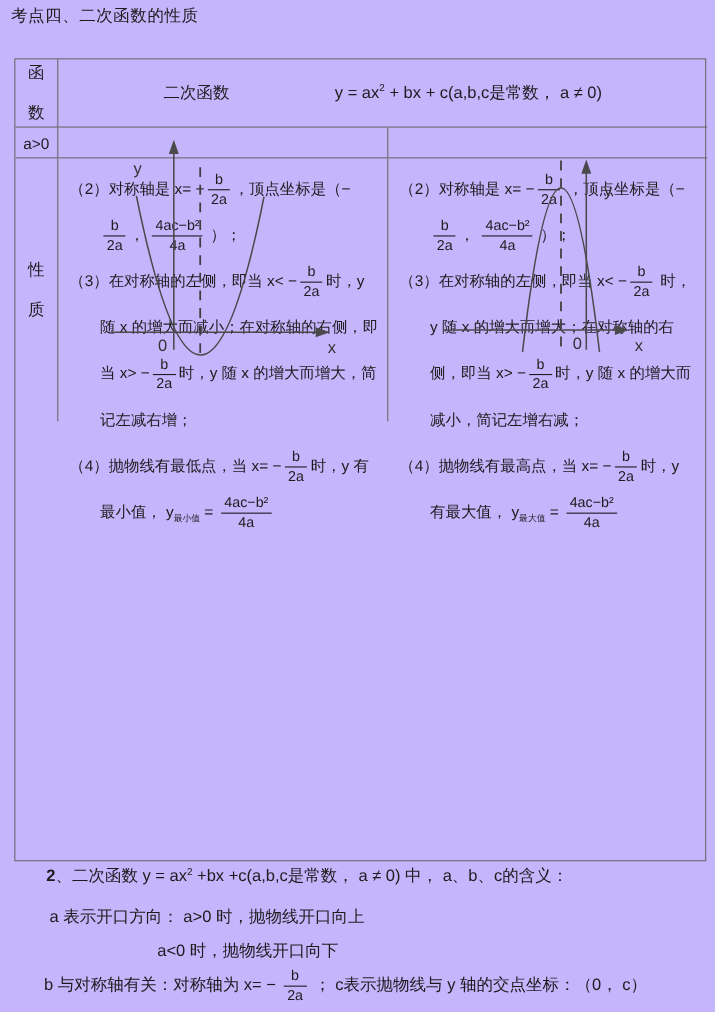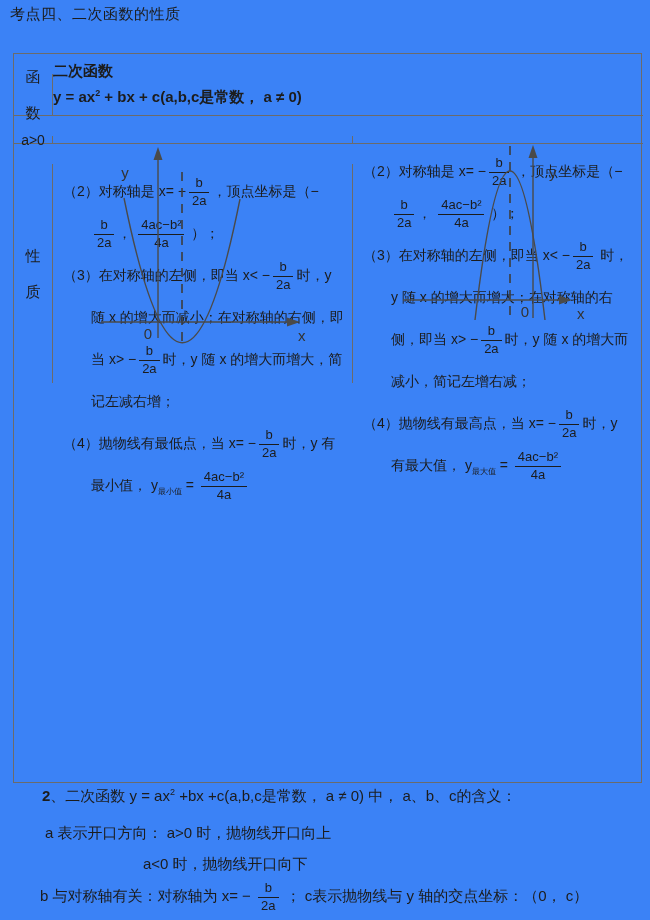--- a/index.html
+++ b/index.html
@@ -1,36 +1,36 @@
 <!DOCTYPE html>
 <html><head>
 <meta charset="utf-8">
 <style>
   html,body{margin:0;padding:0;background:#ffffff;}
   body{font-family:"Liberation Sans","DejaVu Sans",sans-serif;color:#1c1c1c;}
-  .page{position:relative;width:650px;height:920px;background:#3b82f6;overflow:hidden;}
+  .page{position:relative;width:650px;height:920px;background:#c4b5fd;overflow:hidden;}
 
   .doc-title{position:absolute;left:10px;top:5px;font-size:15px;letter-spacing:.5px;}
   .sec1-title{position:absolute;left:42px;top:29px;font-size:15px;}
   .sec1-title b,.b{font-weight:bold;}
 
   
   .tbl{position:absolute;left:13px;top:53px;width:629px;height:730px;
        border:1px solid #6b6b6b;box-sizing:border-box;display:grid;
        grid-template-columns:39px 300px 290px;
        grid-template-rows:62px 28px 239px 1fr;}
   .cell{box-sizing:border-box;}
-  .br{border-right:1px solid #6b6b6b;margin-top:20px;}
+  .br{border-right:1px solid #6b6b6b;}
   .bb{border-bottom:1px solid #6b6b6b;}
 
   .vlabel{display:flex;align-items:center;justify-content:center;font-size:15px;}
   .vlabel span{display:block;width:16px;text-align:center;line-height:2.35;word-break:break-all;}
 
-  .func-cell{grid-column:2/4;display:flex;flex-direction:column;
-             justify-content:space-evenly;font-size:15px;padding:2px 0;font-weight:bold;}
+  .func-cell{grid-column:2/4;display:flex;flex-direction:row;align-items:center;
+             justify-content:space-evenly;font-size:15px;padding:2px 0;}
   .formula-line{font-size:15px;}
   .hdr{display:flex;align-items:center;justify-content:center;font-size:14px;}
 
   .graph-cell{position:relative;}
   .graph-cell svg{position:absolute;left:0;top:0;}
 
   .props{padding:6px 8px 0 10px;font-size:14px;}
   .prop-item{line-height:42px;padding-left:28px;text-indent:-28px;margin:0;}
 
   

